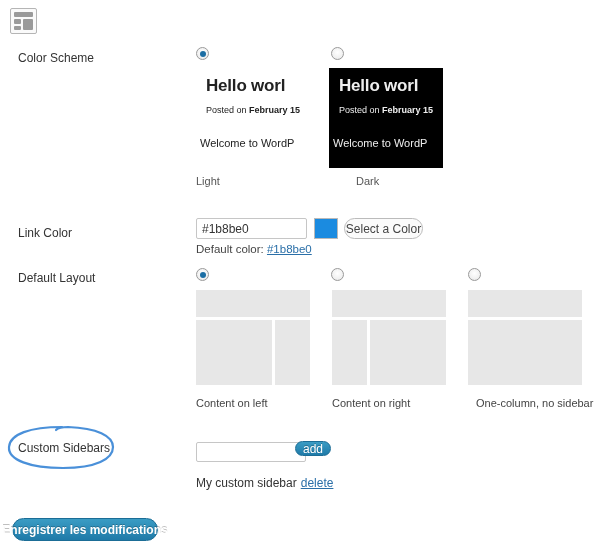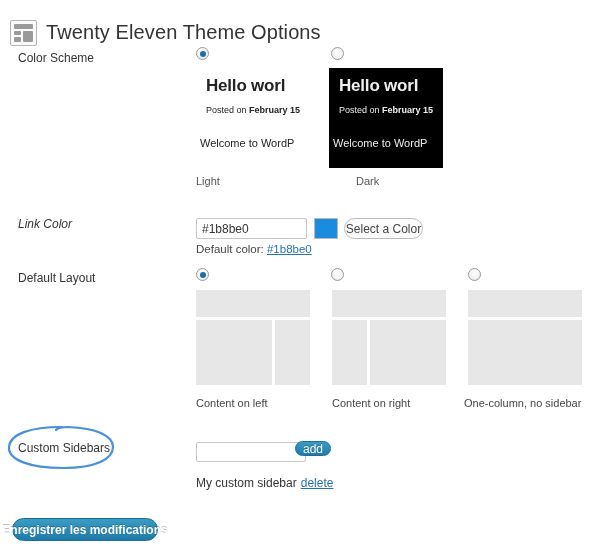--- a/index.html
+++ b/index.html
@@ -254,21 +254,20 @@
   <div class="appearance-icon">
     <div class="ai-top"></div>
     <div class="ai-body">
       <div class="ai-left">
           <span></span>
           <span></span>
         </div>
       <div class="ai-right"></div>
     </div>
   </div>
-  <h1 class="page-title">Twenty Eleven Theme Options</h1>
 </div>
 
 <div class="row-label" style="top:51px;">Color Scheme</div>
 
 <div class="radio checked" style="left:196px; top:47px;"></div>
 <div class="radio" style="left:331px; top:47px;"></div>
 
 <div class="scheme-preview light" style="left:196px; top:68px;">
   <div class="sp-title">Hello worl</div>
   <div class="sp-meta"><span>Posted on </span><b>February 15</b></div>
@@ -277,21 +276,21 @@
 
 <div class="scheme-preview dark" style="left:329px; top:68px;">
   <div class="sp-title">Hello worl</div>
   <div class="sp-meta"><span>Posted on </span><b>February 15</b></div>
   <div class="sp-body">Welcome to WordP</div>
 </div>
 
 <div class="scheme-caption" style="left:196px; top:175px;">Light</div>
 <div class="scheme-caption" style="left:332px; top:175px;padding-left:24px;">Dark</div>
 
-<div class="row-label" style="top:217px;font-style:italic;">Link Color</div>
+<div class="row-label" style="top:226px;">Link Color</div>
 
 <input class="text-input" style="left: 196px; top: 218px; width: 111px; height: 21px;" value="#1b8be0">
 <div class="color-swatch" style="left:314px; top:218px;"></div>
 <div class="pill-button" style="left:344px; top:218px; width:79px; height:21px;">Select a Color</div>
 
 <div class="default-color-line" style="left:196px; top:243px;">
   <span>Default color: </span><a href="#">#1b8be0</a>
 </div>
 
 <div class="row-label" style="top:271px;">Default Layout</div>
@@ -310,21 +309,21 @@
   <div class="lt-col" style="left:0; width:35px;"></div>
   <div class="lt-col" style="left:38px; width:76px;"></div>
 </div>
 <div class="layout-thumb" style="left:468px; top:290px;">
   <div class="lt-head"></div>
   <div class="lt-col" style="left:0; width:114px;"></div>
 </div>
 
 <div class="layout-caption" style="left:196px; top:397px;">Content on left</div>
 <div class="layout-caption" style="left:332px; top:397px;">Content on right</div>
-<div class="layout-caption" style="left:464px; top:397px;">One-column, no sidebar</div>
+<div class="layout-caption" style="left:476px; top:397px;">One-column, no sidebar</div>
 
 <div class="row-label" style="top:441px;">Custom Sidebars</div>
 
 <input class="text-input" style="left: 196px; top: 442px; width: 110px; height: 20px;" placeholder="">
 <div class="blue-button" style="left:295px; top:441px; width:36px; height:15px; font-size:12px;">add</div>
 
 <div class="sidebar-entry" style="left:196px; top:476px;">
   <span>My custom sidebar</span><a href="#">delete</a>
 </div>
 

